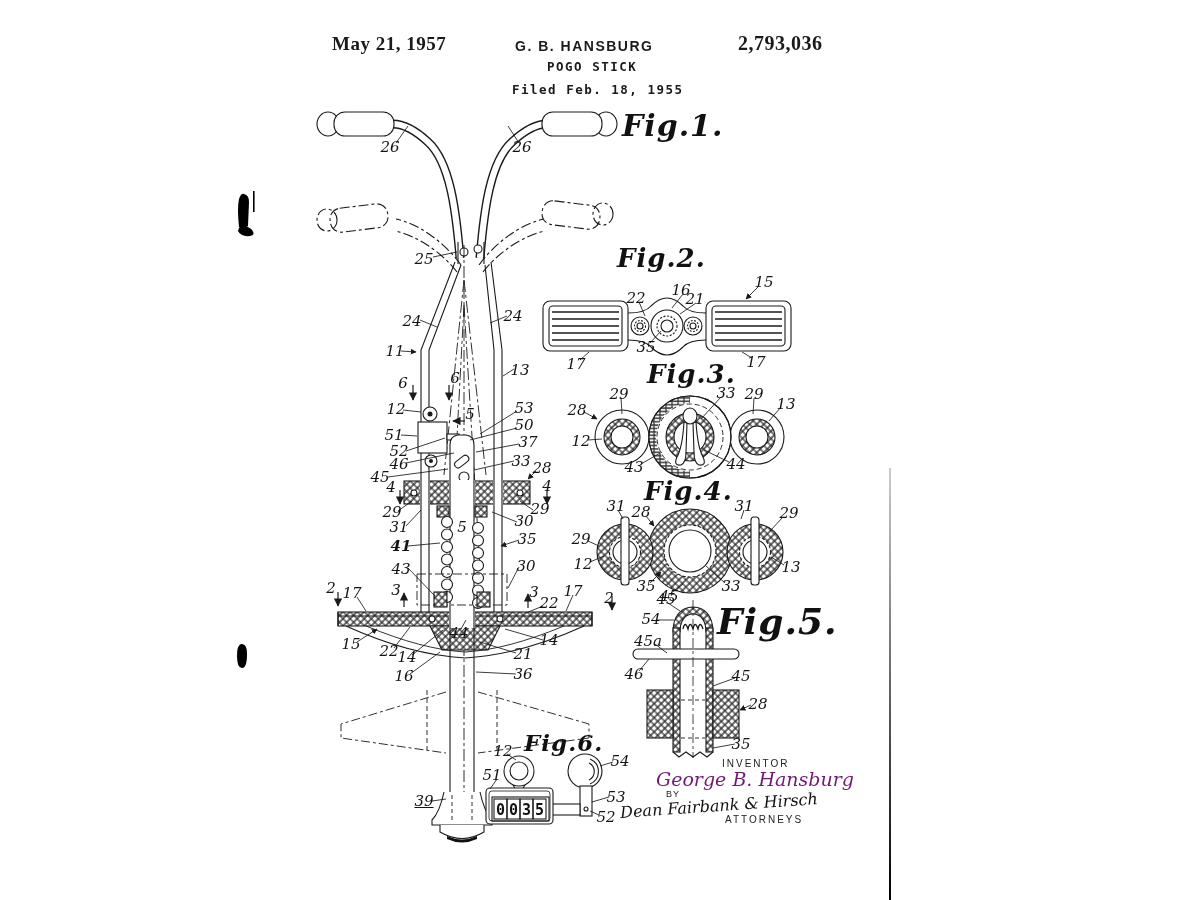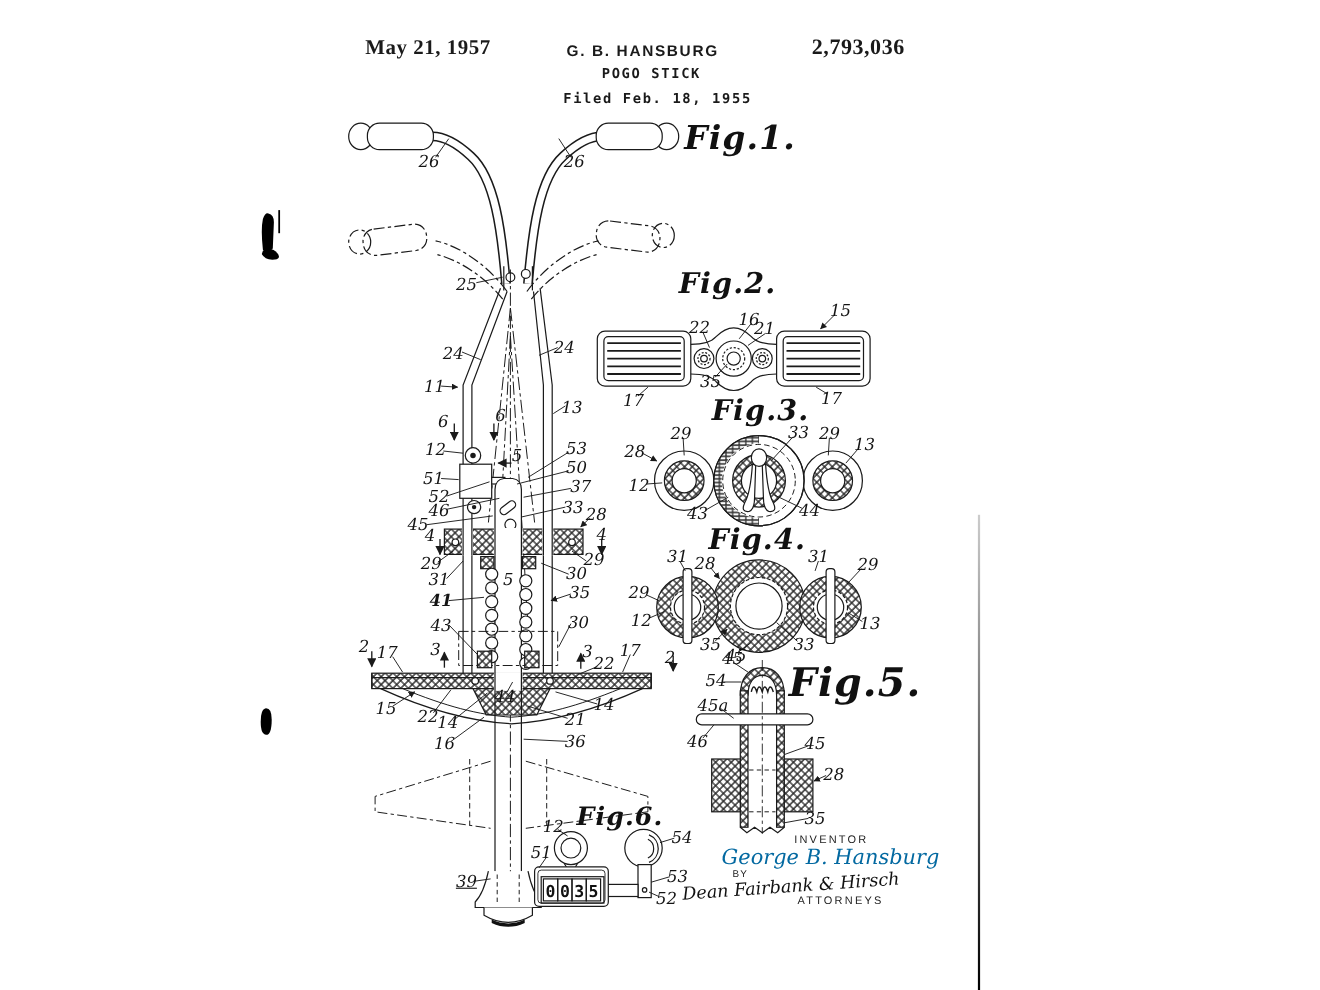--- a/index.html
+++ b/index.html
@@ -10,21 +10,21 @@
   .hdr-date{font:bold 19px "Liberation Serif",serif;letter-spacing:.5px;}
   .hdr-name{font:bold 14px "Liberation Sans",sans-serif;letter-spacing:1.5px;}
   .hdr-num{font:bold 20px "Liberation Serif",serif;letter-spacing:.5px;margin-left:26px;}
   .hdr-mono{font:bold 12.5px "DejaVu Sans Mono",monospace;letter-spacing:1.5px;}
   .fig-label{position:absolute;font-family:"DejaVu Serif",serif;font-style:italic;font-weight:bold;
              color:#111;letter-spacing:1px;white-space:nowrap;}
   .ref-label{position:absolute;transform:translate(-50%,-50%);font:italic 15px "DejaVu Serif",serif;
              color:#141414;white-space:nowrap;}
   .digit{position:absolute;width:13px;text-align:center;font:bold 15px "DejaVu Sans Mono",monospace;color:#111;}
   .cap-small{font:10px "Liberation Sans",sans-serif;letter-spacing:2px;color:#222;}
-  .sig-name{font:italic 19px "DejaVu Serif",serif;color:#0369a1;}
+  .sig-name{font:italic 19px "DejaVu Serif",serif;color:#701a75;}
   .sig-by{font:9px "Liberation Sans",sans-serif;letter-spacing:1px;color:#222;}
   .sig-att{font:italic 16px "DejaVu Serif",serif;color:#111;transform:rotate(-4deg);}
 </style>
 </head>
 <body>
 
 <div class="page">
 
 <svg class="art" viewBox="0 0 1200 900" fill="none" stroke="#1a1a1a" stroke-width="1.1">
 <defs>

